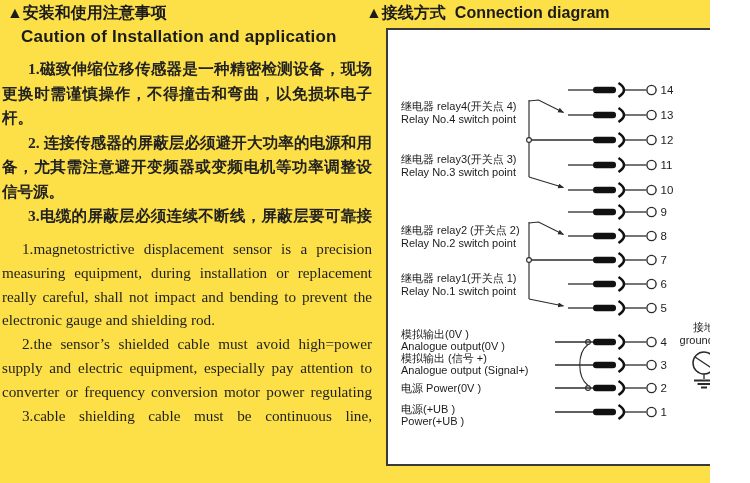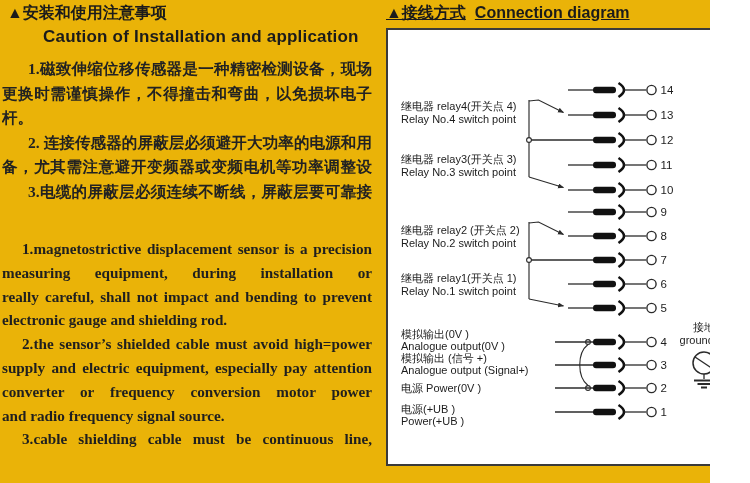--- a/index.html
+++ b/index.html
@@ -1,33 +1,33 @@
 <!DOCTYPE html>
 <html><head>
 <meta charset="utf-8">
 <style>
   html,body{margin:0;padding:0;background:#ffffff;}
-  .page{position:relative;width:710px;height:483px;background:#eab308;overflow:hidden;
+  .page{position:relative;width:710px;height:483px;background:#fde047;overflow:hidden;
         font-family:"Liberation Sans",sans-serif;color:#1b1b1b;}
   
   .h-cn{position:absolute;left:7px;top:3px;font:bold 16px/20px "Liberation Sans",sans-serif;}
-  .h-en{position:absolute;left:21px;top:26px;font:bold 17px/22px "Liberation Sans",sans-serif;letter-spacing:.2px;margin-left:22px;}
+  .h-en{position:absolute;left:21px;top:26px;font:bold 17px/22px "Liberation Sans",sans-serif;letter-spacing:.2px;}
   
   .cnb{position:absolute;left:2px;top:57px;width:370px;
        font:600 15.5px/24.5px "Liberation Serif","DejaVu Serif",serif;color:#222;}
   .cnb .line{height:24.5px;}
   .enb{position:absolute;left:2px;top:237px;width:370px;
        font:15.2px/23.8px "Liberation Serif","DejaVu Serif",serif;color:#1f1f1f;}
-  .enb .line{height:23.8px;font-weight:bold;}
+  .enb .line{height:23.8px;}
   .line{overflow:hidden;text-align:justify;text-align-last:justify;white-space:normal;}
   .line.last{text-align-last:left;}
   .cnb .indent{text-indent:26px;}
   .enb .indent{text-indent:20px;}
   
-  .h-right{position:absolute;left:386px;top:3px;font:bold 16px/20px "Liberation Sans",sans-serif;text-decoration:underline;}
+  .h-right{position:absolute;left:366px;top:3px;font:bold 16px/20px "Liberation Sans",sans-serif;}
   .h-right .gap{margin-left:9px;}
   .dbox{position:absolute;left:386px;top:28px;width:354px;height:438px;
         border:2px solid #3a3a3a;box-sizing:border-box;background:#fff;}
   
   svg .wire{stroke:#2b2b2b;stroke-width:1.3;fill:none;}
   svg .bus{stroke:#2b2b2b;stroke-width:1.15;fill:none;}
   svg .blade{stroke:#2b2b2b;stroke-width:1.1;fill:none;}
   svg .jaw{fill:none;stroke:#111;stroke-width:2.6;}
   svg .bead{fill:#111;}
   svg .term{fill:#fff;stroke:#2b2b2b;stroke-width:1.4;}
@@ -44,32 +44,32 @@
 
   <div class="h-cn">▲安装和使用注意事项</div>
   <div class="h-en">Caution of Installation and application</div>
 
   <div class="cnb">
     <div class="line indent">1.磁致伸缩位移传感器是一种精密检测设备，现场安装或</div>
     <div class="line">更换时需谨慎操作，不得撞击和弯曲，以免损坏电子仪表和测</div>
     <div class="line last">杆。</div>
     <div class="line indent">2. 连接传感器的屏蔽层必须避开大功率的电源和用电设</div>
     <div class="line">备，尤其需注意避开变频器或变频电机等功率调整设备和射频</div>
+    <div class="line last">信号源。</div>
     <div class="line indent last">3.电缆的屏蔽层必须连续不断线，屏蔽层要可靠接地。</div>
   </div>
 
   <div class="enb">
     <div class="line indent">1.magnetostrictive displacement sensor is a precision</div>
     <div class="line">measuring equipment, during installation or replacement should be</div>
     <div class="line">really careful, shall not impact and bending to prevent the damage of</div>
     <div class="line last">electronic gauge and shielding rod.</div>
     <div class="line indent">2.the sensor’s shielded cable must avoid high=power power</div>
     <div class="line">supply and electric equipment, especially pay attention to avoid</div>
     <div class="line">converter or frequency conversion motor power regulating device</div>
-    <div class="line last">and radio frequency signal source.</div>
     <div class="line indent">3.cable shielding cable must be continuous line, shielding layer</div>
   </div>
 
   <div class="h-right">
     <span>▲接线方式</span><span class="gap">Connection diagram</span>
   </div>
 
   <div class="dbox">
     <svg width="350" height="434" viewBox="0 0 350 434" xmlns="http://www.w3.org/2000/svg">
       <defs>

